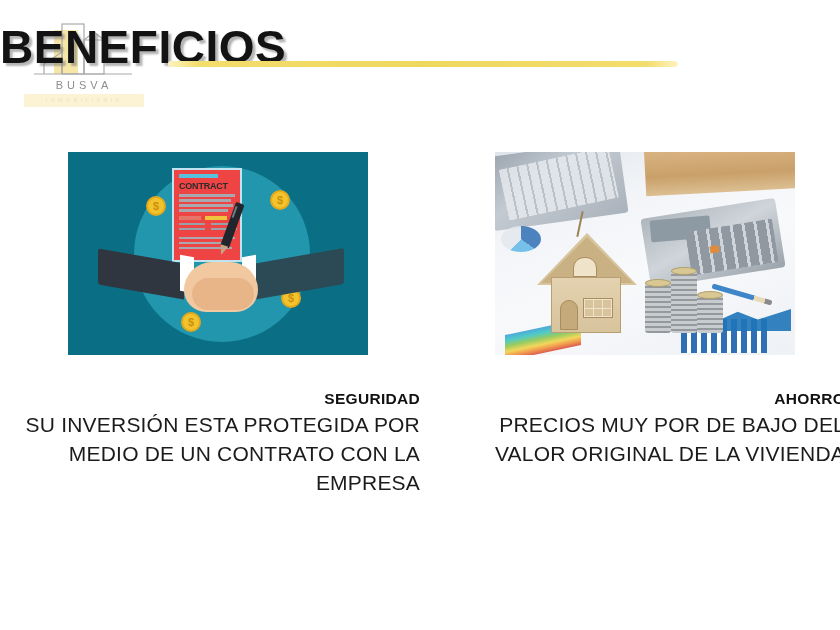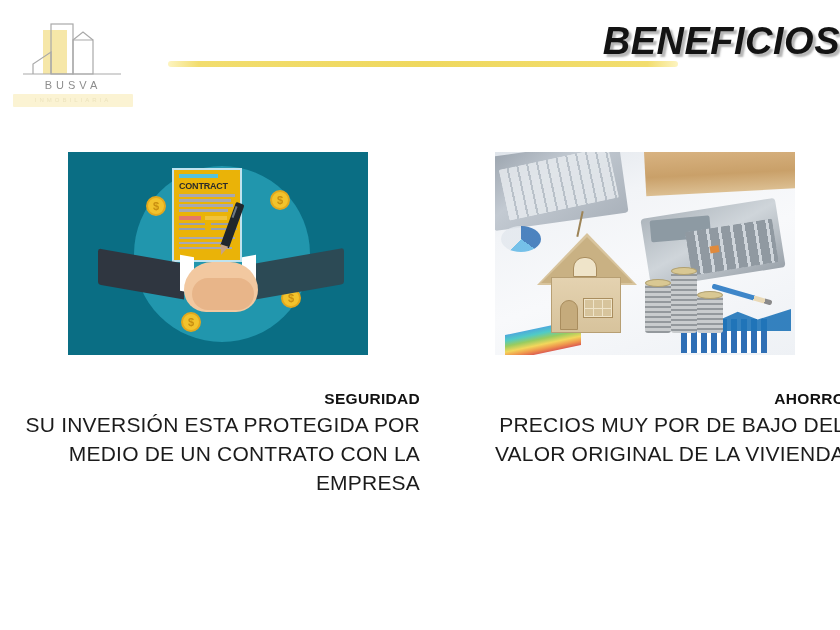--- a/index.html
+++ b/index.html
@@ -18,21 +18,21 @@
 
   .slide {
     position: absolute;
     inset: 0;
     background: #ffffff;
   }
 
   
   .logo {
     position: absolute;
-    left: 13px;
+    left: 24px;
     top: 22px;
     width: 120px;
     height: 90px;
   }
   .logo-mark {
     position: absolute;
     left: 8px;
     top: 0;
     width: 104px;
     height: 58px;
@@ -62,27 +62,26 @@
     border-radius: 1px;
     box-sizing: border-box;
   }
 
   
   .title {
     position: absolute;
     left: 0;
     top: 20px;
     width: 840px;
-    text-align: right;
-    font-size: 38px;
+    text-align: left;
+    font-size: 46px;
     font-weight: bold;
     letter-spacing: 0.5px;
     color: #131313;
     text-shadow: 3px 3px 2px rgba(120,120,120,0.55);
-    font-style: italic;
   }
   .title-rule {
     position: absolute;
     left: 168px;
     top: 61px;
     width: 510px;
     height: 6px;
     background: linear-gradient(to right, #fdf4c0 0%, #f2dd6e 6%, #efd85e 50%, #f2dd6e 94%, #fdf4c0 100%);
     border-radius: 3px;
   }
@@ -139,21 +138,21 @@
   .coin-tr { left: 202px; top: 38px; }
   .coin-br { left: 213px; top: 136px; }
   .coin-bl { left: 113px; top: 160px; }
 
   .doc {
     position: absolute;
     left: 104px;
     top: 16px;
     width: 70px;
     height: 94px;
-    background: #eab308;
+    background: #ef4444;
     border: 2px solid #bfe3ef;
     box-sizing: border-box;
     padding: 4px 5px;
   }
   .doc-bar {
     height: 4px;
     background: #56c2de;
     margin-bottom: 3px;
     width: 70%;
   }

